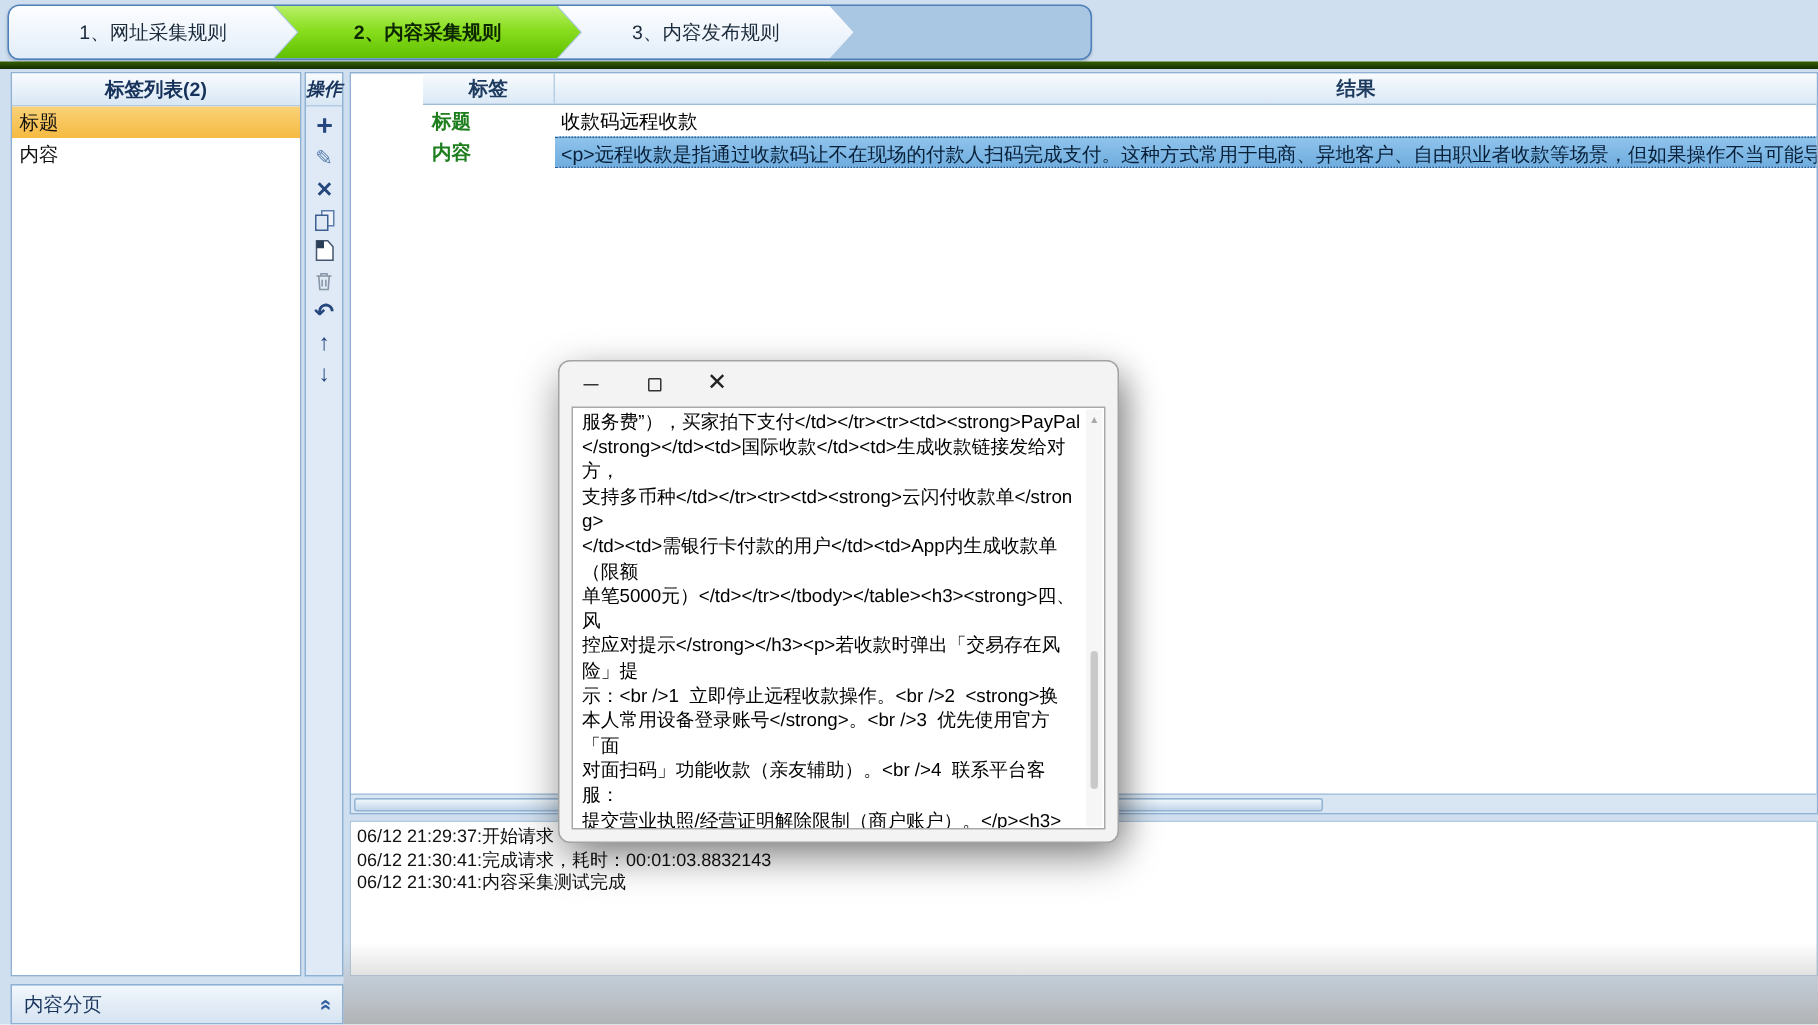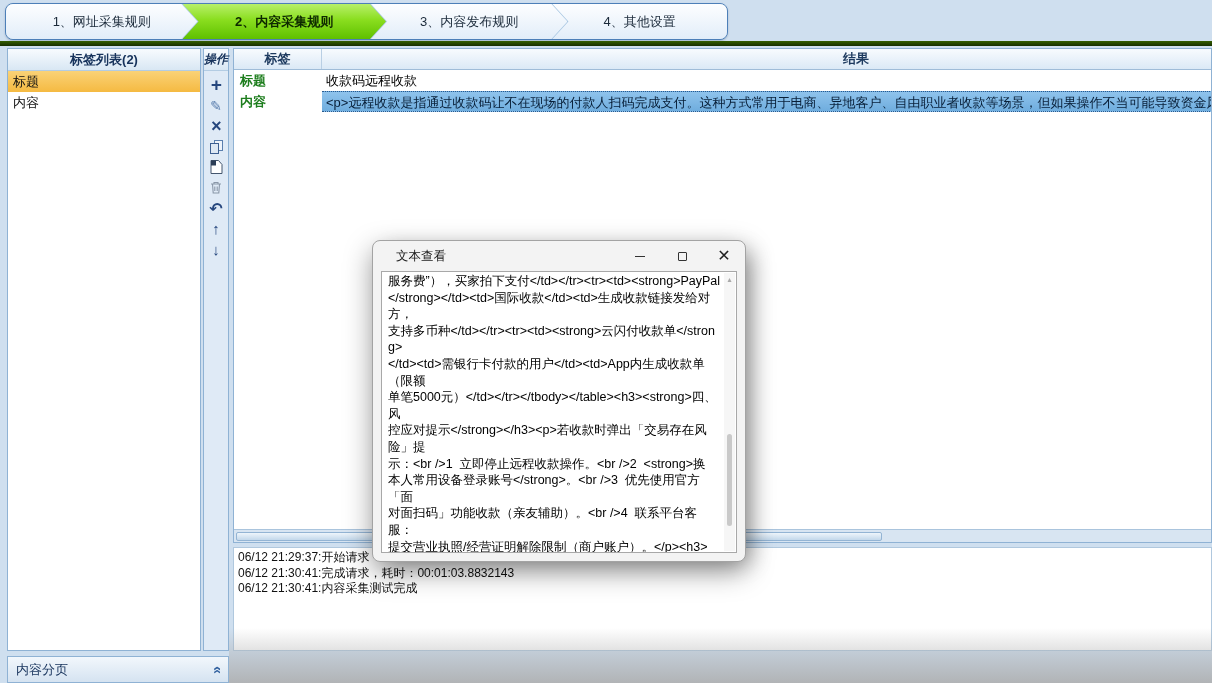--- a/index.html
+++ b/index.html
@@ -66,21 +66,21 @@
     color:#26477e; cursor:pointer; user-select:none;
   }
   .op.glyph-plus { font-size:19px; font-weight:bold; }
   .op.glyph-pencil { font-size:14px; color:#5b7fae; }
   .op.glyph-x { font-size:18px; font-weight:900; }
   .op.glyph-undo { font-size:16px; font-weight:bold; }
   .op.glyph-arrow { font-size:15px; font-weight:bold; }
   
   .results {
     position:absolute; left:233px; top:48px; width:979px; height:495px;
-    background:#fff; border:1px solid #8fb2d4; overflow:hidden;
+    background:#fff; border:1px solid #8fb2d4; overflow:hidden;padding-left:48px;
   }
   .grid-inner { width:1156px; }
   .grid-header { display:flex; height:21px; background:linear-gradient(#f8fbfe,#dbe9f6); border-bottom:1px solid #9fbcd8; }
   .gh-cell { line-height:20px; text-align:center; font-weight:bold; color:#1d3a5f; }
   .gh-tag { width:88px; border-right:1px solid #b9cfe4; }
   .gh-result { width:1068px; }
   .grid-row { display:flex; height:21px; }
   .gr-tag { width:88px; line-height:21px; padding-left:6px; font-weight:bold; color:#1e7e1e; }
   .gr-val { width:1068px; line-height:21px; padding-left:4px; color:#000; white-space:nowrap; overflow:hidden; }
   .gr-val.selected {
@@ -164,23 +164,20 @@
 
 <div class="tabbar">
   <div class="tab tab-1">
     <span>1、网址采集规则</span>
   </div>
   <div class="tab tab-2 active">
     <span>2、内容采集规则</span>
   </div>
   <div class="tab tab-3">
     <span>3、内容发布规则</span>
-  </div>
-  <div class="tab tab-4">
-    <span>4、其他设置</span>
   </div>
 </div>
 <div class="tab-underline"></div>
 
 <div class="tag-panel">
   <div class="panel-header">标签列表(2)</div>
   <div class="tag-item selected">标题</div>
   <div class="tag-item">内容</div>
 </div>
 
@@ -241,21 +238,20 @@
 
 <div class="footer-bar">
   <span>内容分页</span>
   <span class="chevrons">»</span>
 </div>
 
 <div class="bg-fade"></div>
 
 <div class="dialog">
   <div class="dialog-titlebar">
-    <span class="dialog-title">文本查看</span>
     <span class="win-btn">
         <span class="glyph-min"></span>
       </span>
     <span class="win-btn">
         <span class="glyph-max"></span>
       </span>
     <span class="win-btn">
         <span class="glyph-close">✕</span>
       </span>
   </div>

